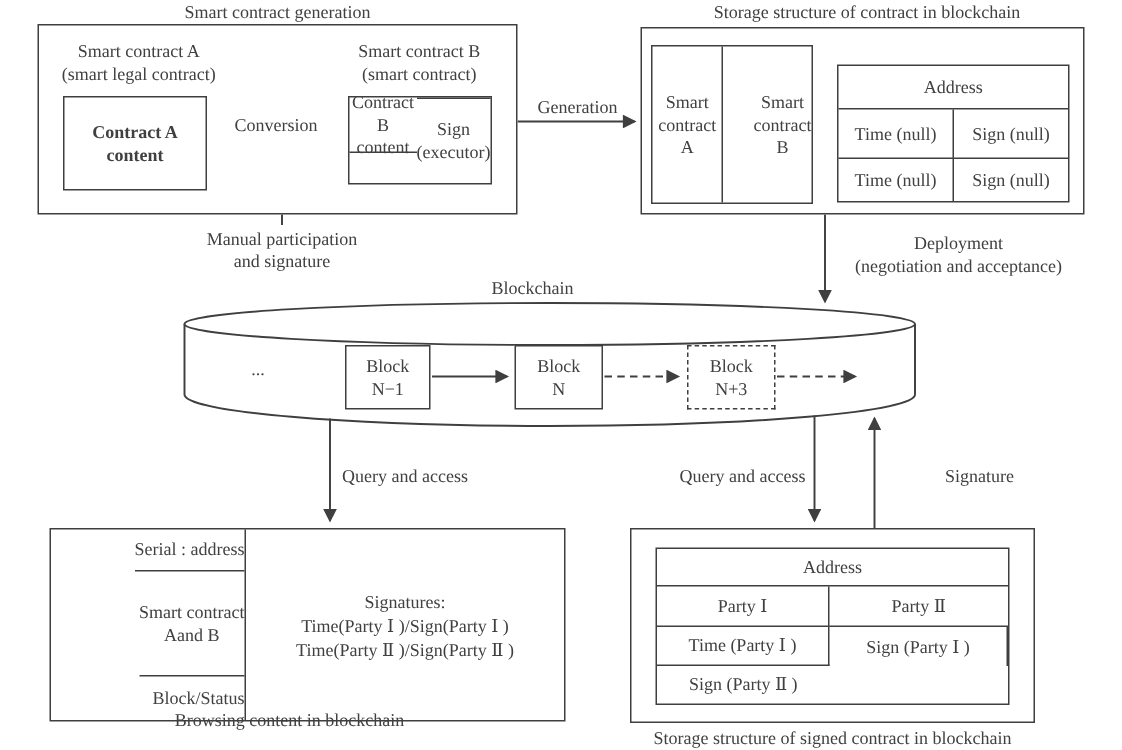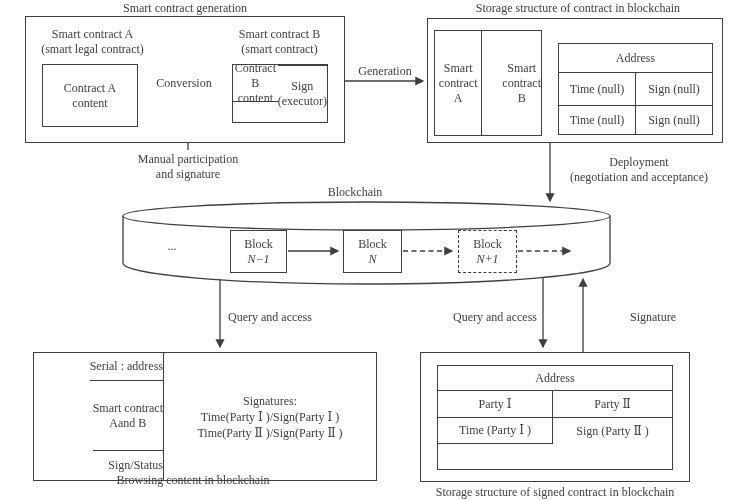--- a/index.html
+++ b/index.html
@@ -7,21 +7,21 @@
     position:relative;width:748px;height:500px;background:#fff;
     font-family:"Liberation Serif","DejaVu Serif",serif;
     color:#404040;font-size:12px;overflow:hidden;
   }
   .abs{position:absolute;box-sizing:border-box;}
   .box{border:1.3px solid #3f3f3f;background:#fff;}
   .ctr{text-align:center;}
   .rgt{text-align:right;}
   .pre{white-space:pre-line;line-height:15px;}
   .cell{display:flex;align-items:center;justify-content:center;box-sizing:border-box;}
-  .it{font-style:italic;}
+  .it{}
   .bb{border-bottom:1.3px solid #3f3f3f;}
   .br{border-right:1.3px solid #3f3f3f;}
   .bt{border-top:1.3px solid #3f3f3f;}
   svg{position:absolute;left:0;top:0;z-index:1;}
   .lay{z-index:2;}
   .sig{line-height:16px;}
 </style>
 </head>
 <body>
 
@@ -55,21 +55,21 @@
     <line x1="583" y1="352" x2="583" y2="279" stroke="#3f3f3f" stroke-width="1.3" marker-end="url(#ah)"></line>
   </svg>
 
   <div class="abs lay ctr" style="left:25px;top:1px;width:320px;">Smart contract generation</div>
 
   <div class="abs lay box" style="left:25px;top:16px;width:320px;height:127px;"></div>
 
   <div class="abs lay ctr pre" style="left:25px;top:27px;width:135px;">Smart contract A
 (smart legal contract)</div>
 
-  <div class="abs lay box cell ctr pre" style="left:42px;top:64px;width:96px;height:63px;">Contract A
+  <div class="abs lay box cell ctr pre" style="left:42px;top:64px;width:96px;height:63px;font-weight:bold;">Contract A
 content</div>
 
   <div class="abs lay ctr" style="left:140px;top:76px;width:88px;">Conversion</div>
 
   <div class="abs lay ctr pre" style="left:212px;top:27px;width:135px;">Smart contract B
 (smart contract)</div>
 
   <div class="abs lay box" style="left:232px;top:64px;width:96px;height:59px;display:flex;flex-direction:row;">
     <div class="cell ctr pre bb" style="height:37px;">Contract B
 content</div>
@@ -117,46 +117,47 @@
     <div class="it">N−1</div>
   </div>
 
   <div class="abs lay box" style="left:343px;top:230px;width:59px;height:43px;display:flex;flex-direction:column;align-items:center;justify-content:center;line-height:15px;">
     <div>Block</div>
     <div class="it">N</div>
   </div>
 
   <div class="abs lay" style="left:458px;top:230px;width:59px;height:43px;border:1.3px dashed #3f3f3f;background:#fff;display:flex;flex-direction:column;align-items:center;justify-content:center;line-height:15px;box-sizing:border-box;">
     <div>Block</div>
-    <div class="it">N+1</div>
+    <div class="it">N+3</div>
   </div>
 
   <div class="abs lay" style="left:228px;top:310px;width:96px;">Query and access</div>
   <div class="abs lay rgt" style="left:436px;top:310px;width:101px;">Query and access</div>
   <div class="abs lay" style="left:590px;top:310px;width:72px;margin-left:40px;">Signature</div>
 
   <div class="abs lay box" style="left:33px;top:352px;width:344px;height:129px;display:flex;">
     <div class="br" style="width:130px;display:flex;flex-direction:column;box-sizing:border-box;align-items:flex-end;">
       <div class="cell ctr bb" style="height:28px;">Serial : address</div>
       <div class="cell ctr pre bb" style="flex:1;">Smart contract
 Aand B</div>
-      <div class="cell ctr" style="height:29px;">Sign/Status</div>
+      <div class="cell ctr" style="height:29px;">Block/Status</div>
     </div>
     <div class="cell ctr pre sig" style="flex:1;">Signatures:
 Time(Party Ⅰ )/Sign(Party Ⅰ )
 Time(Party Ⅱ )/Sign(Party Ⅱ )</div>
   </div>
 
   <div class="abs lay ctr" style="left:21px;top:473px;width:344px;">Browsing content in blockchain</div>
 
   <div class="abs lay box" style="left:420px;top:352px;width:270px;height:130px;"></div>
 
   <div class="abs lay box" style="left:437px;top:365px;width:236px;height:105px;display:grid;grid-template-columns:115px 1fr;grid-template-rows:25px 27px 26px 1fr;">
     <div class="cell ctr bb" style="grid-column:1 / -1;">Address</div>
     <div class="cell ctr br bb">Party Ⅰ</div>
     <div class="cell ctr bb">Party Ⅱ</div>
     <div class="cell ctr br bb">Time (Party Ⅰ )</div>
+    <div class="cell ctr br">Sign (Party Ⅰ )</div>
     <div class="cell ctr">Sign (Party Ⅱ )</div>
   </div>
 
   <div class="abs lay ctr pre" style="left:392px;top:485px;width:326px;">Storage  structure of signed contract in blockchain</div>
 
 </div>
 
 </body></html>

